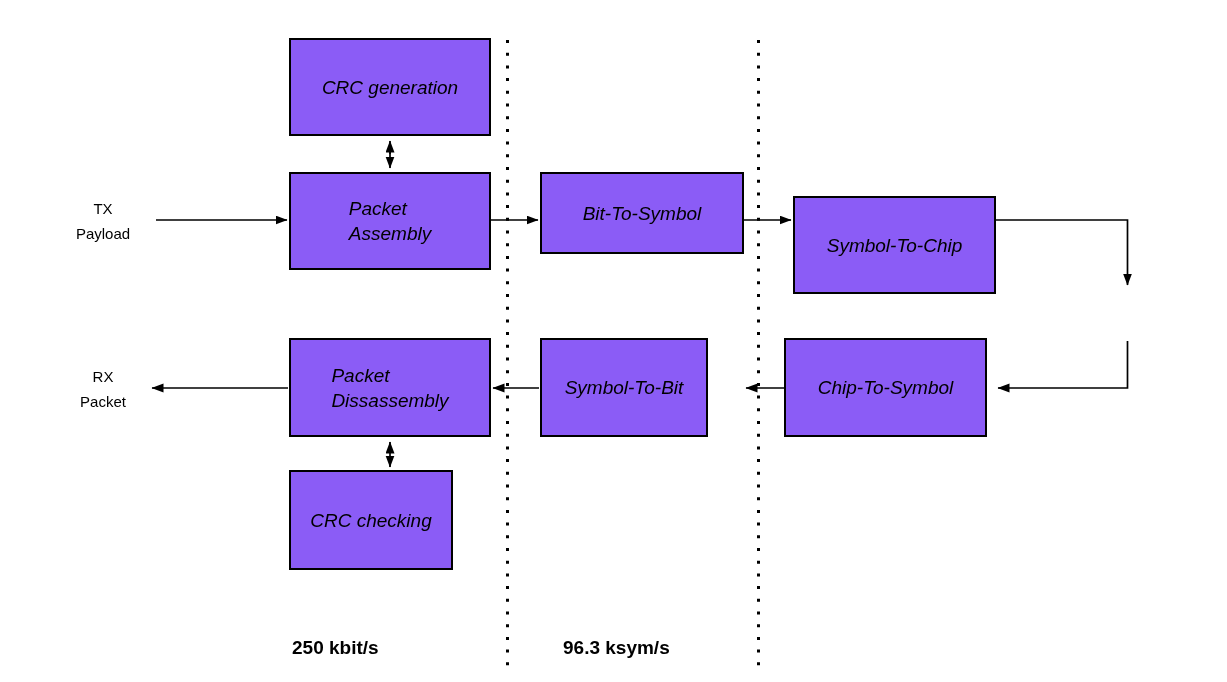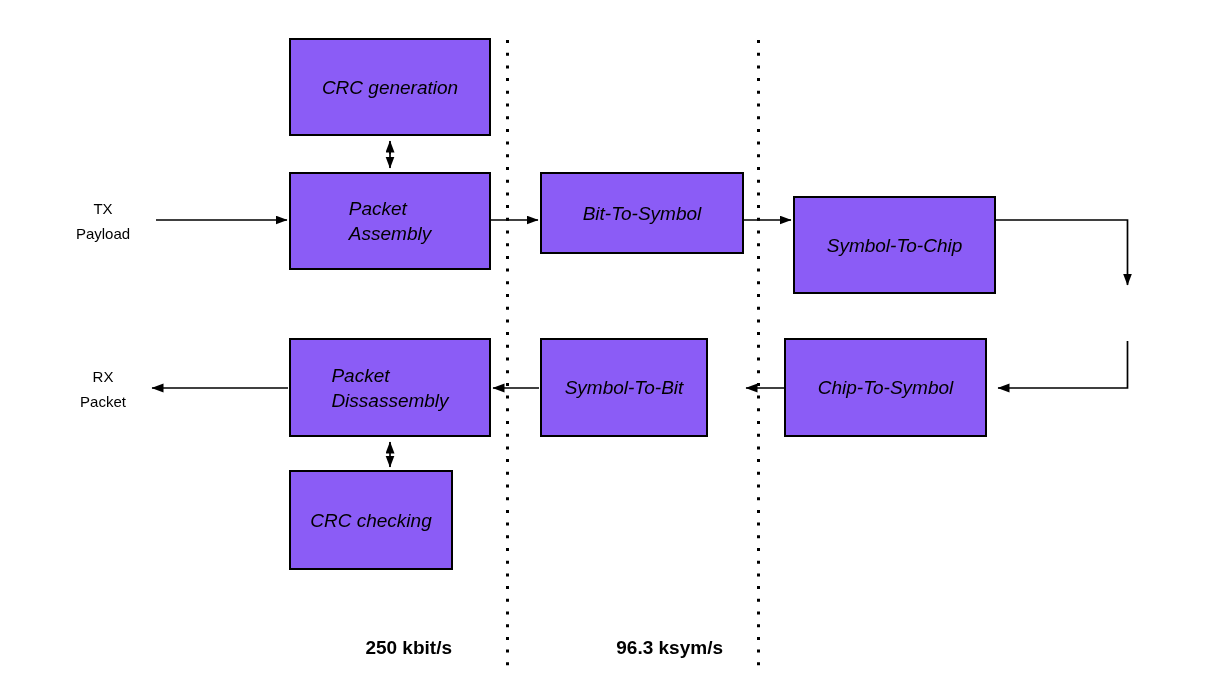--- a/index.html
+++ b/index.html
@@ -26,21 +26,21 @@
   }
   .lbl{
     position:absolute;
     text-align:center;
     font-size:15px;line-height:25px;
     white-space:pre-line;
     z-index:2;
   }
   .rate{
     position:absolute;
-    text-align:right;
+    text-align:left;
     font-size:19px;font-weight:bold;
     z-index:2;
   }
   
   .b-crcgen {left:289px;top:38px; width:202px;height:98px;}
   .b-pa     {left:289px;top:172px;width:202px;height:98px;}
   .b-bts    {left:540px;top:172px;width:204px;height:82px;}
   .b-stc    {left:793px;top:172px;width:203px;height:98px;margin-top:24px;}
   .b-cts    {left:784px;top:338px;width:203px;height:99px;}
   .b-stb    {left:540px;top:338px;width:168px;height:99px;}

